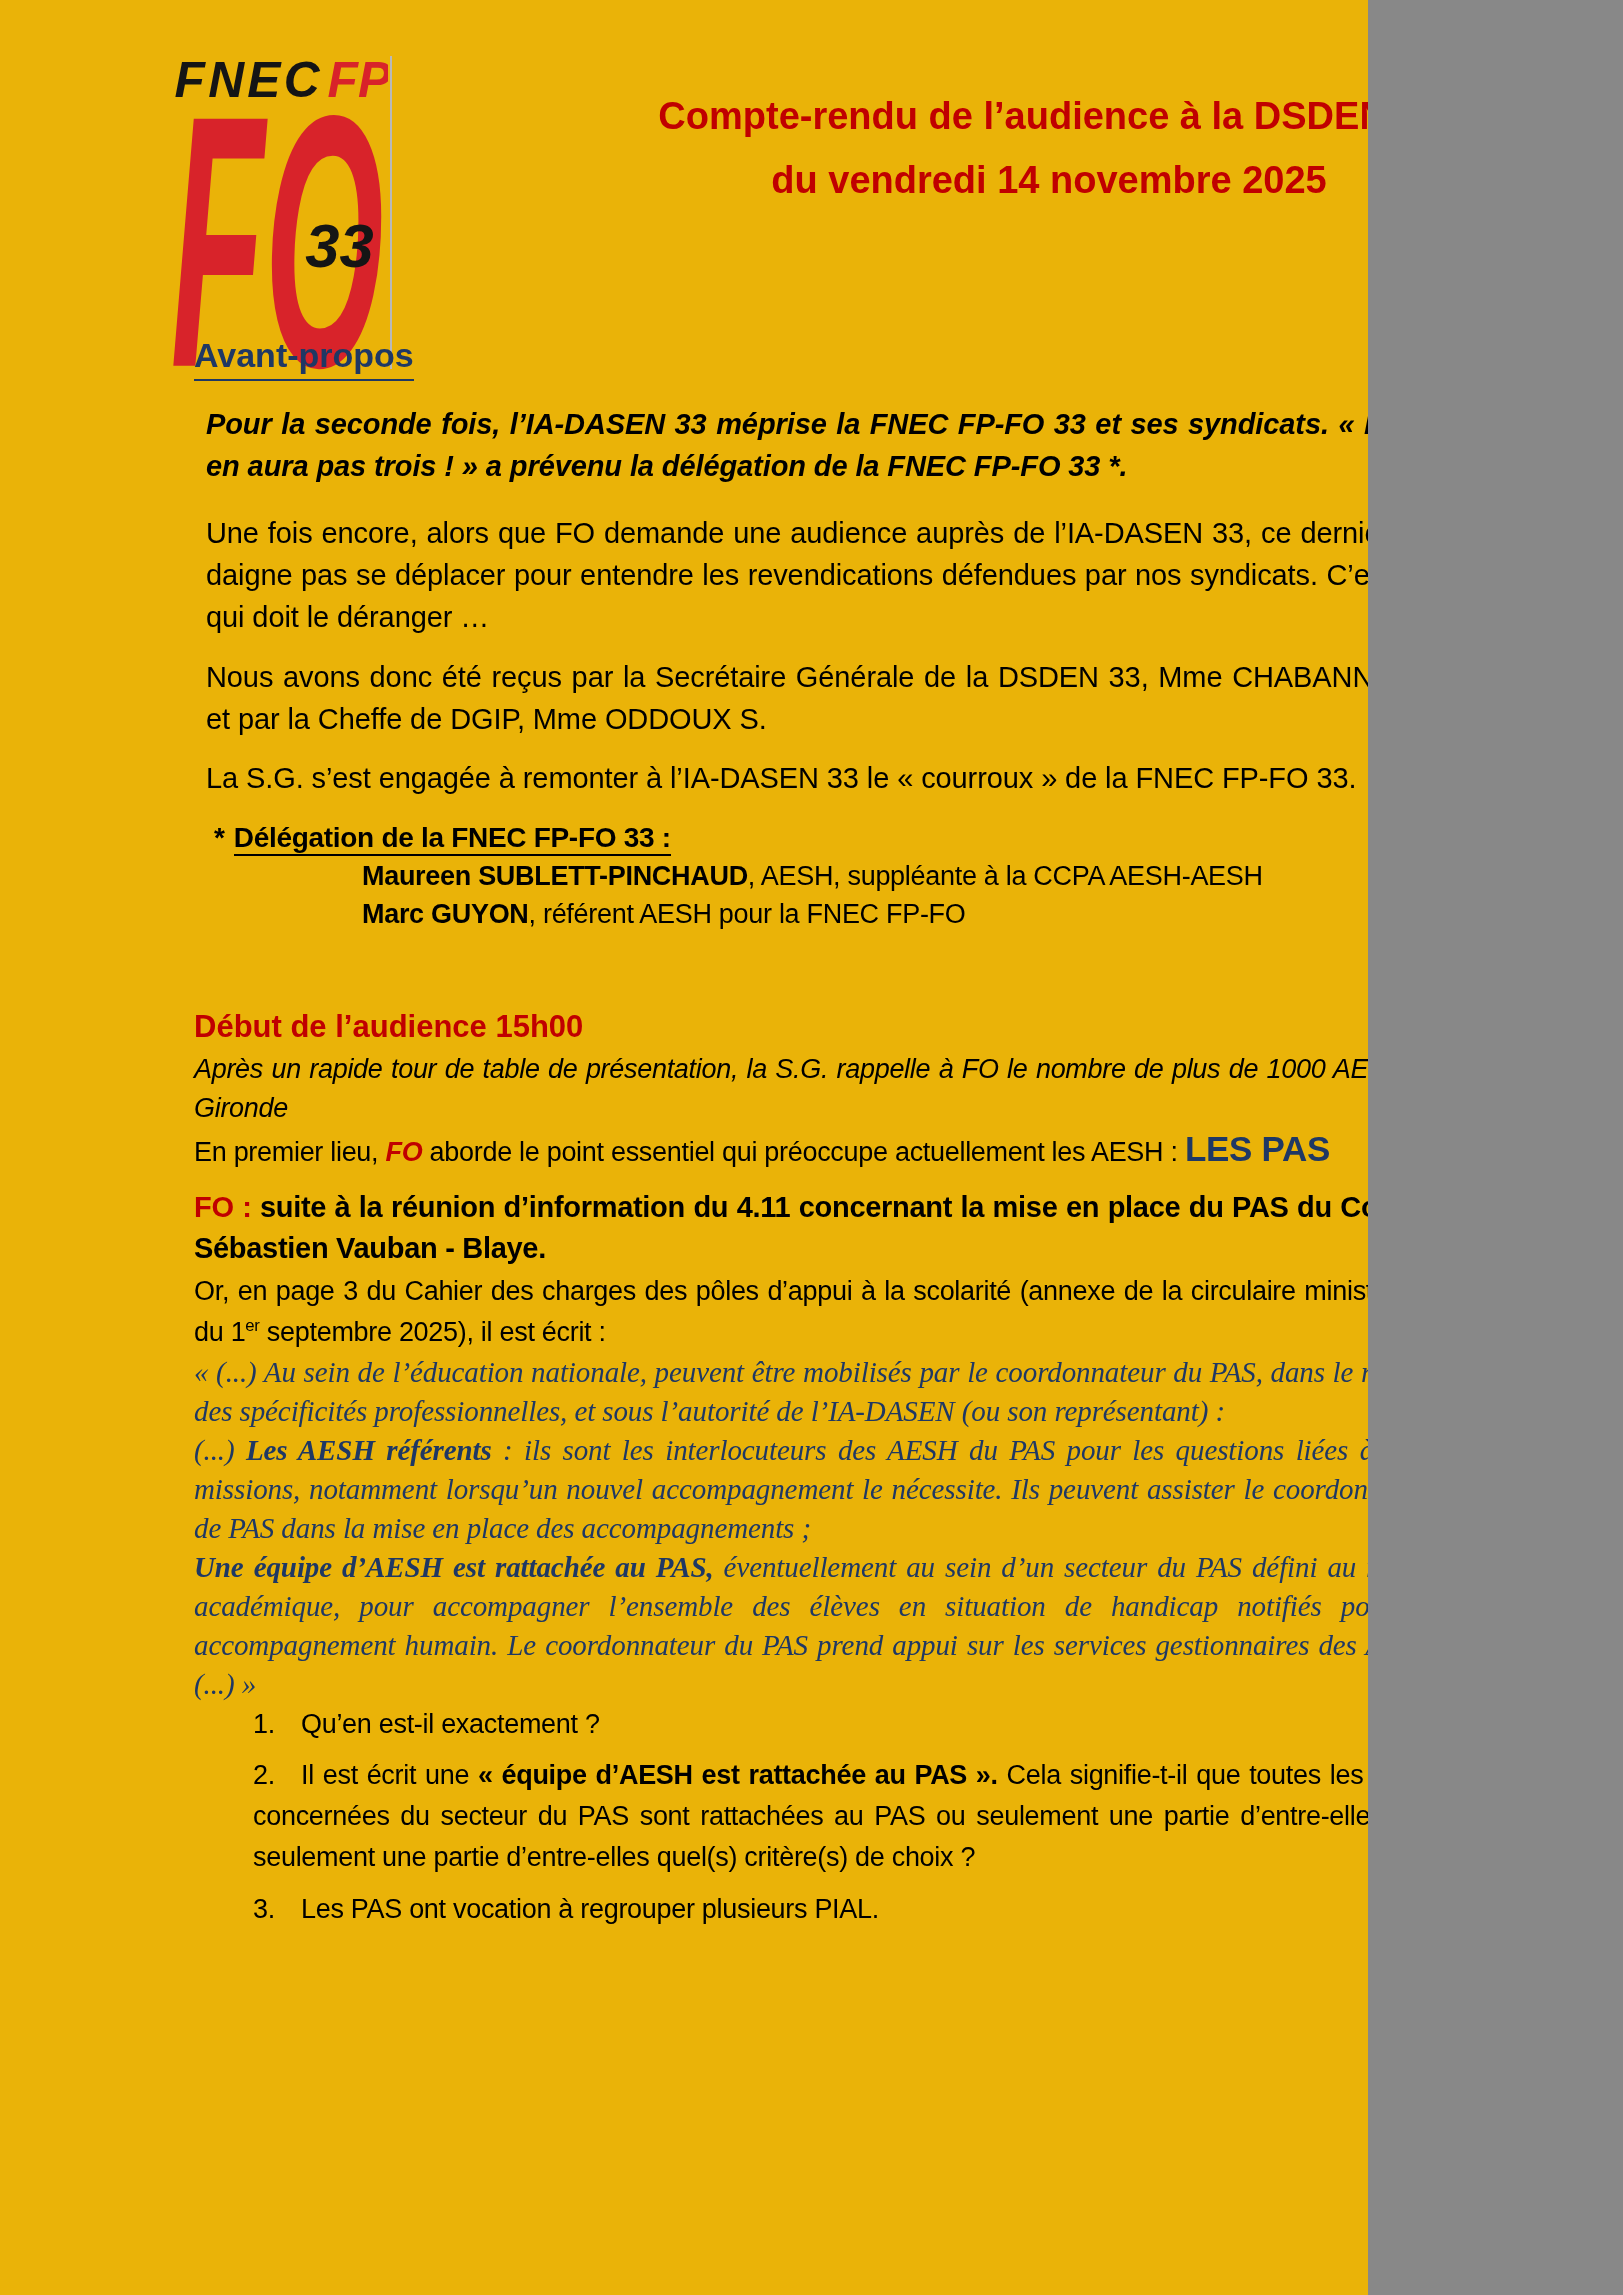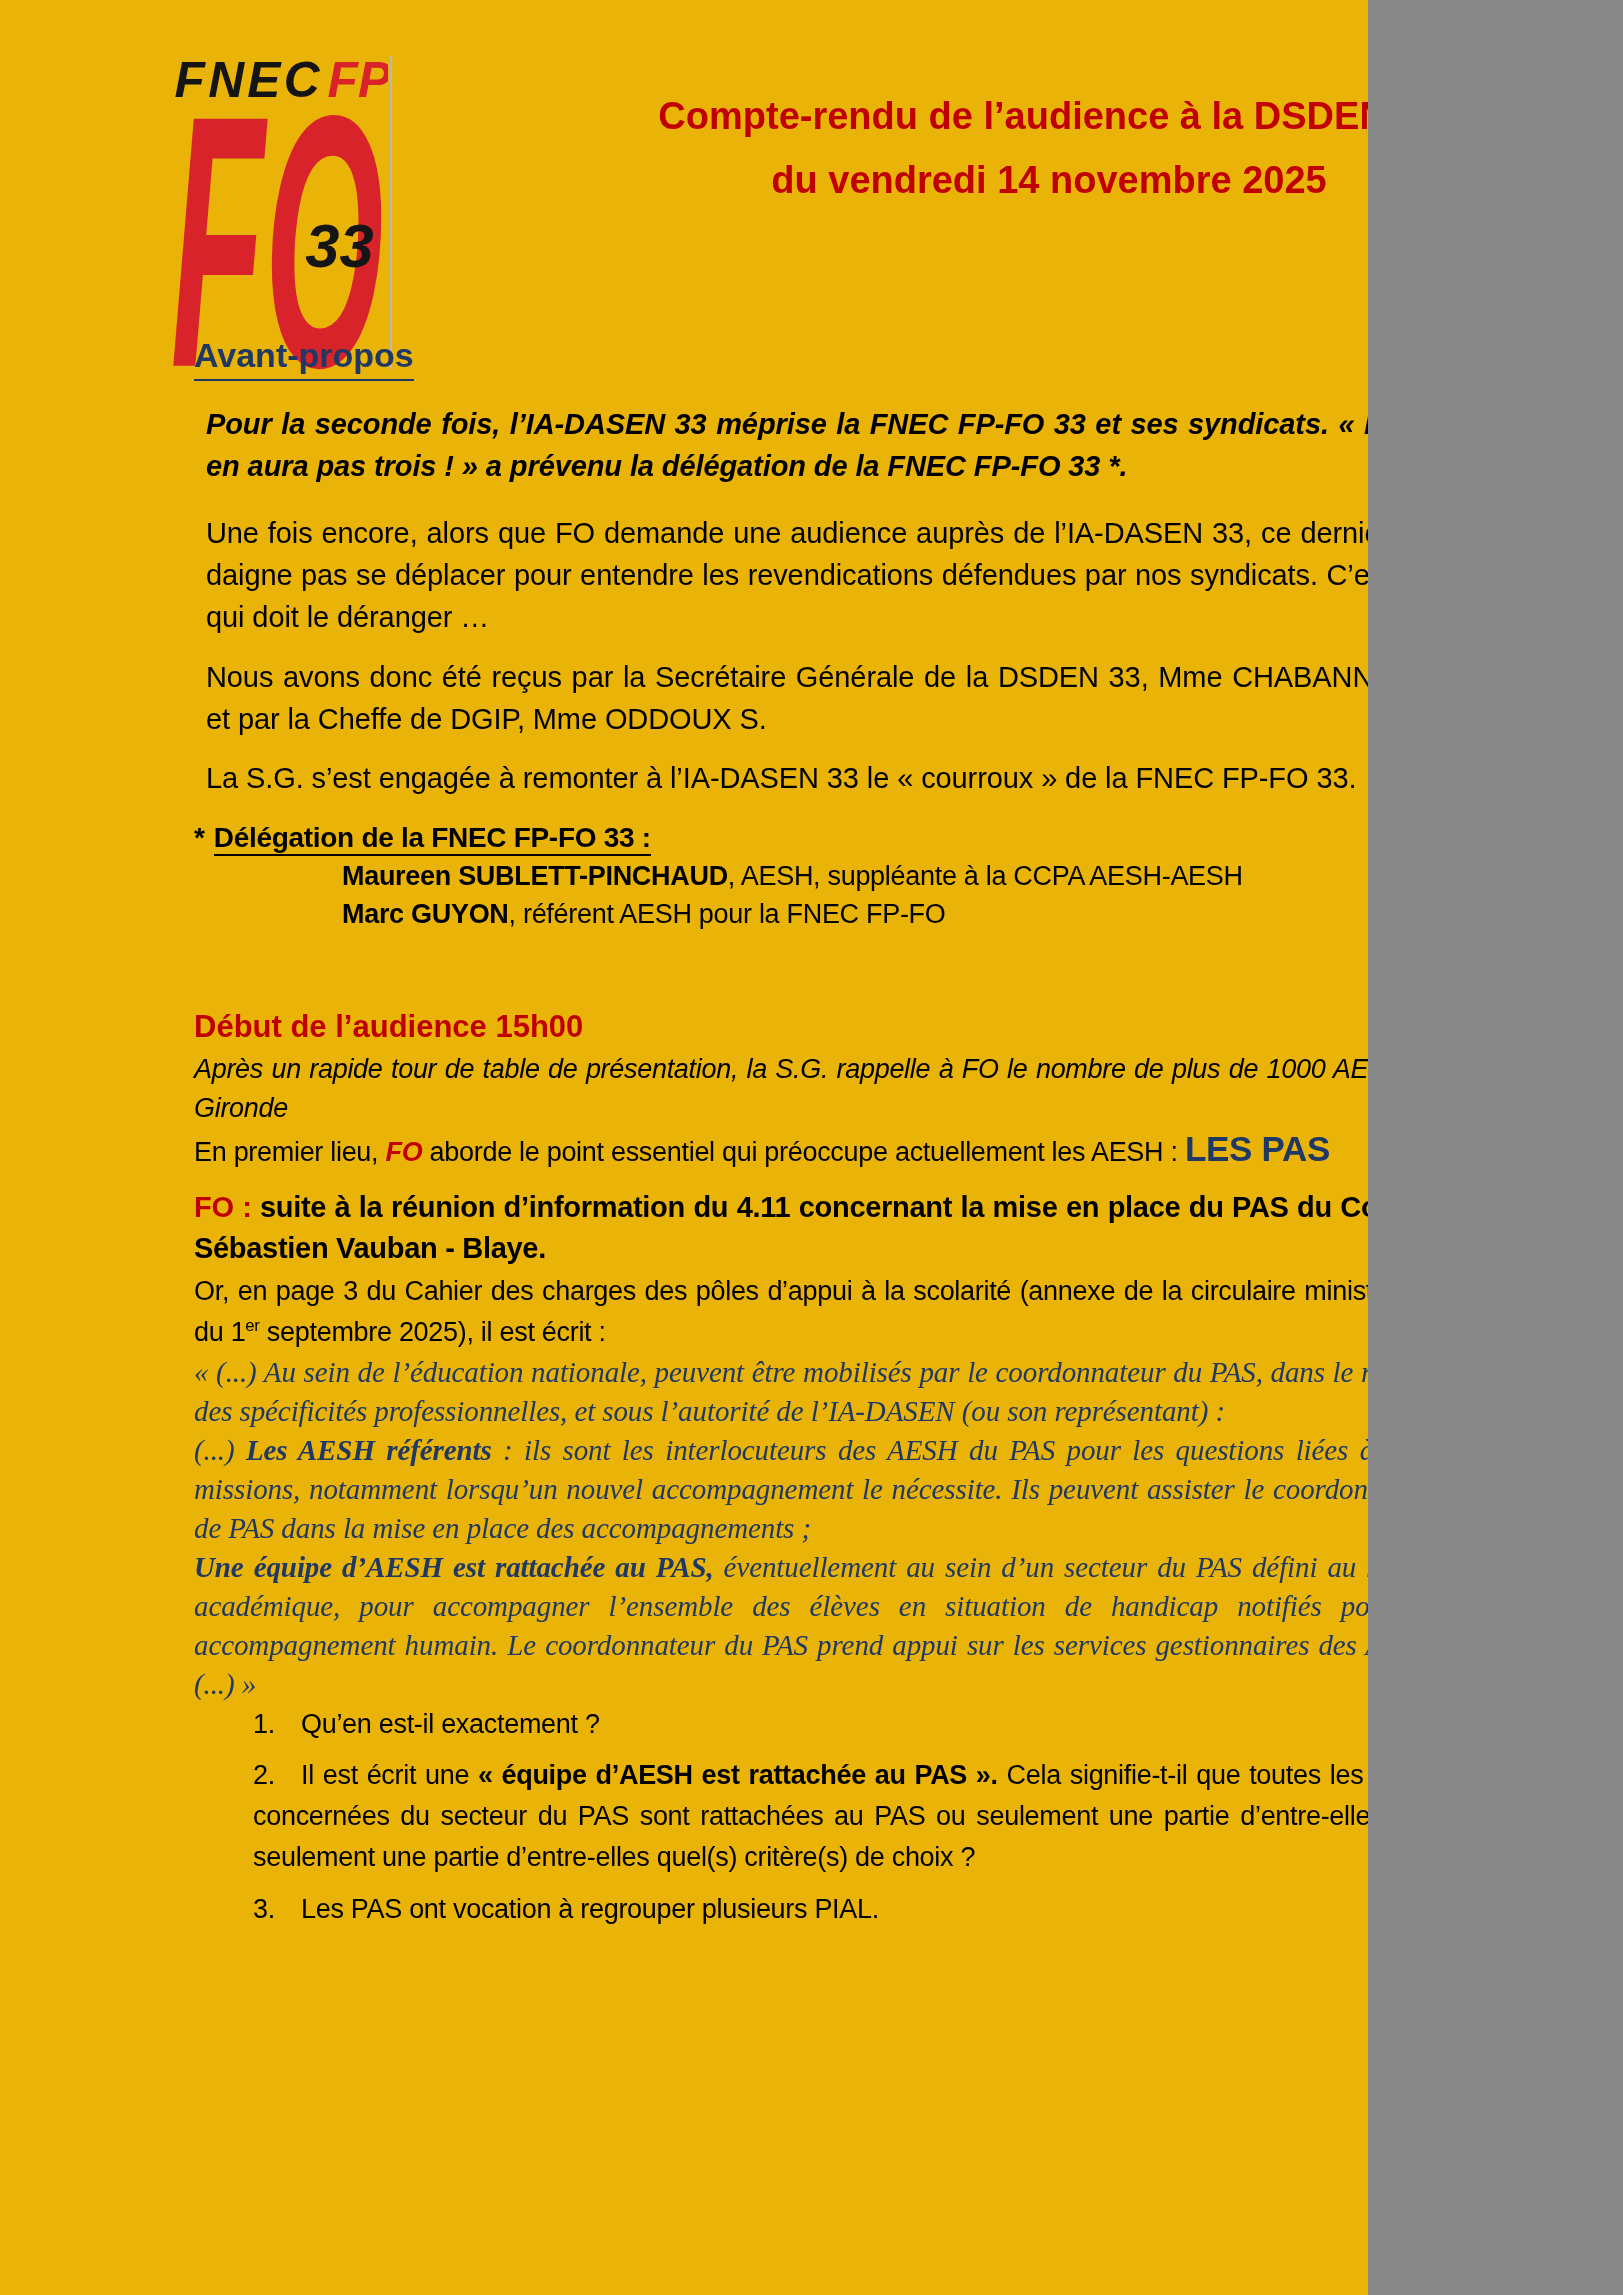--- a/index.html
+++ b/index.html
@@ -18,21 +18,21 @@
   .sans{font-family:"Liberation Sans",sans-serif;font-size:27px;line-height:41px;letter-spacing:-0.3px;text-align:justify;margin:0;}
 
   .h-avant{font-family:"Liberation Sans",sans-serif;font-weight:bold;font-size:34px;line-height:41px;color:#1F3864;margin:0;}
   .h-avant .ul{display:inline-block;border-bottom:2.6px solid #1F3864;padding-bottom:3px;}
 
   .lead{font-weight:bold;font-style:italic;margin-top:22px;}
   .p1{margin-top:25px;}
   .p2{margin-top:18.3px;}
   .p3{margin-top:17px;}
 
-  .delegation{margin-top:19.6px;font-family:"Liberation Sans",sans-serif;font-size:27px;line-height:38px;letter-spacing:-0.3px;}
+  .delegation{margin-top:19.6px;font-family:"Liberation Sans",sans-serif;font-size:27px;line-height:38px;letter-spacing:-0.3px;margin-left:20px;}
   .delegation .dtitle{font-weight:bold;font-size:28px;}
   .delegation .dtitle .ul{border-bottom:2px solid #000;padding-bottom:1.3px;}
   .delegation .star{margin-right:9.2px;font-weight:bold;}
   .delegation .member{margin-left:148px;}
   .delegation .mname{font-weight:bold;}
 
   .h-audience{margin-top:75px;font-family:"Liberation Sans",sans-serif;font-weight:bold;font-size:31px;line-height:37px;color:#C00000;}
   .intro{margin-top:5.2px;font-style:italic;line-height:39px;}
   .enpremier{margin-top:0;white-space:nowrap;text-align:left;line-height:42px;}
   .fo-red{color:#C00000;font-weight:bold;font-style:italic;}

